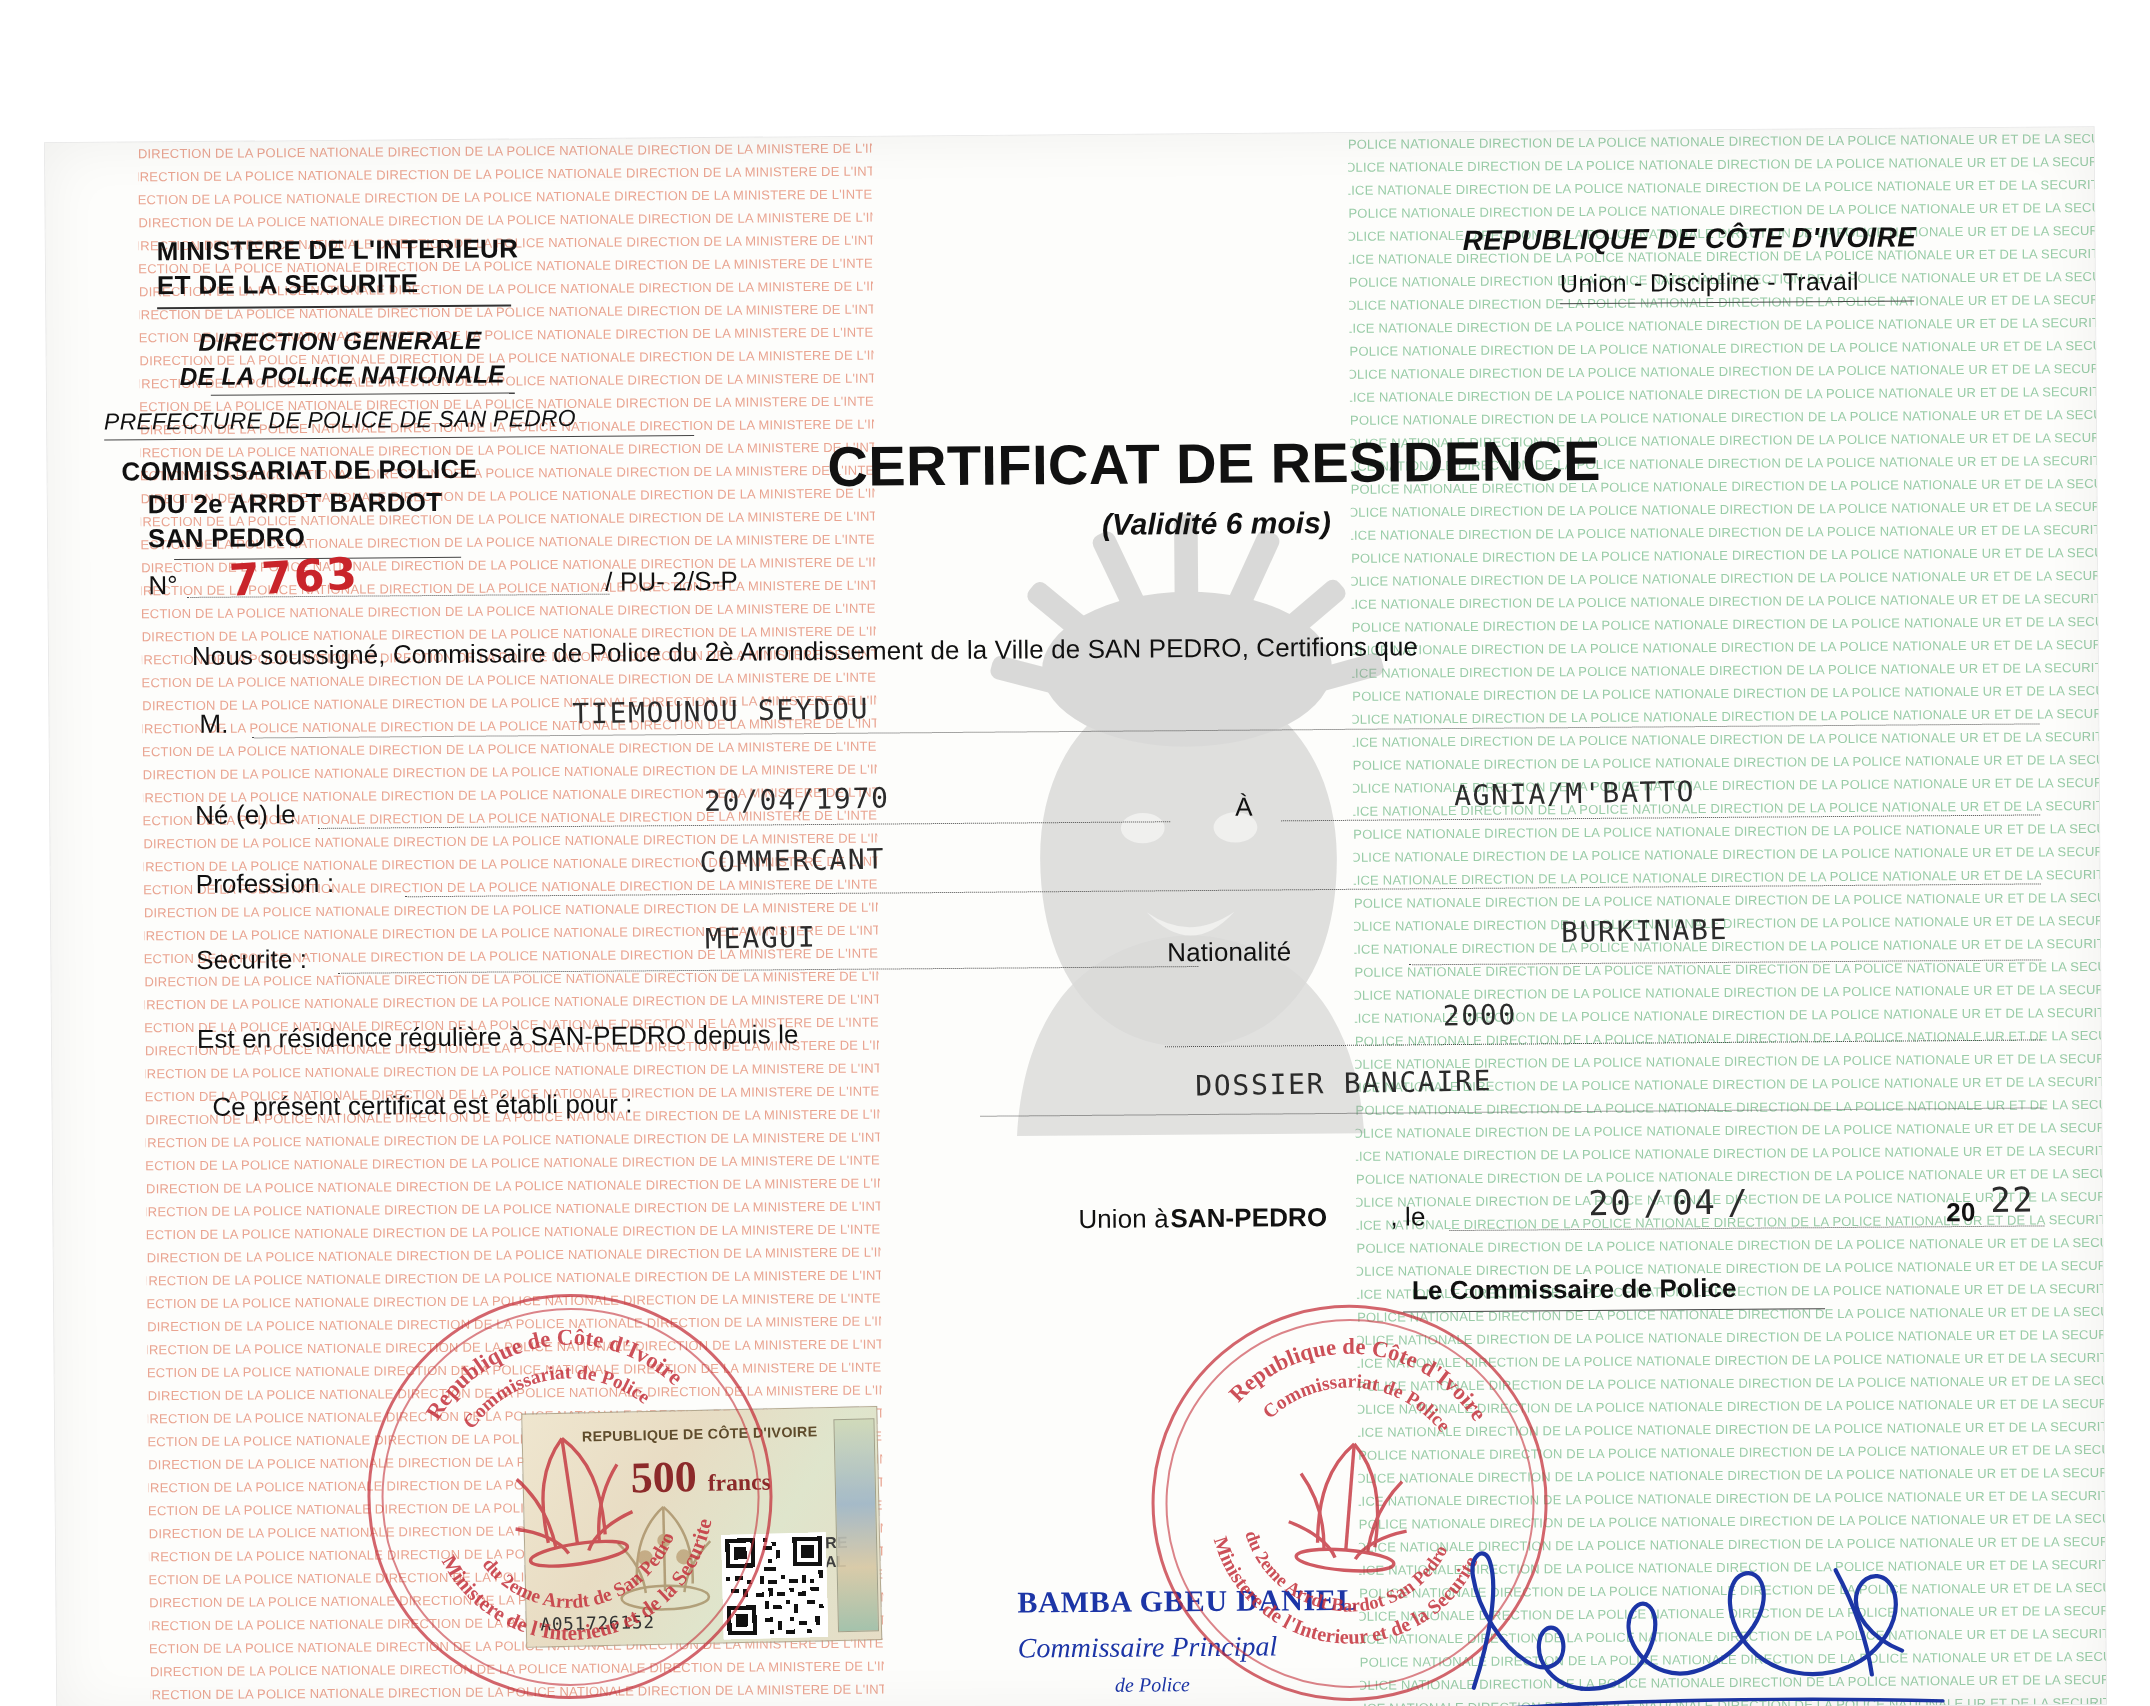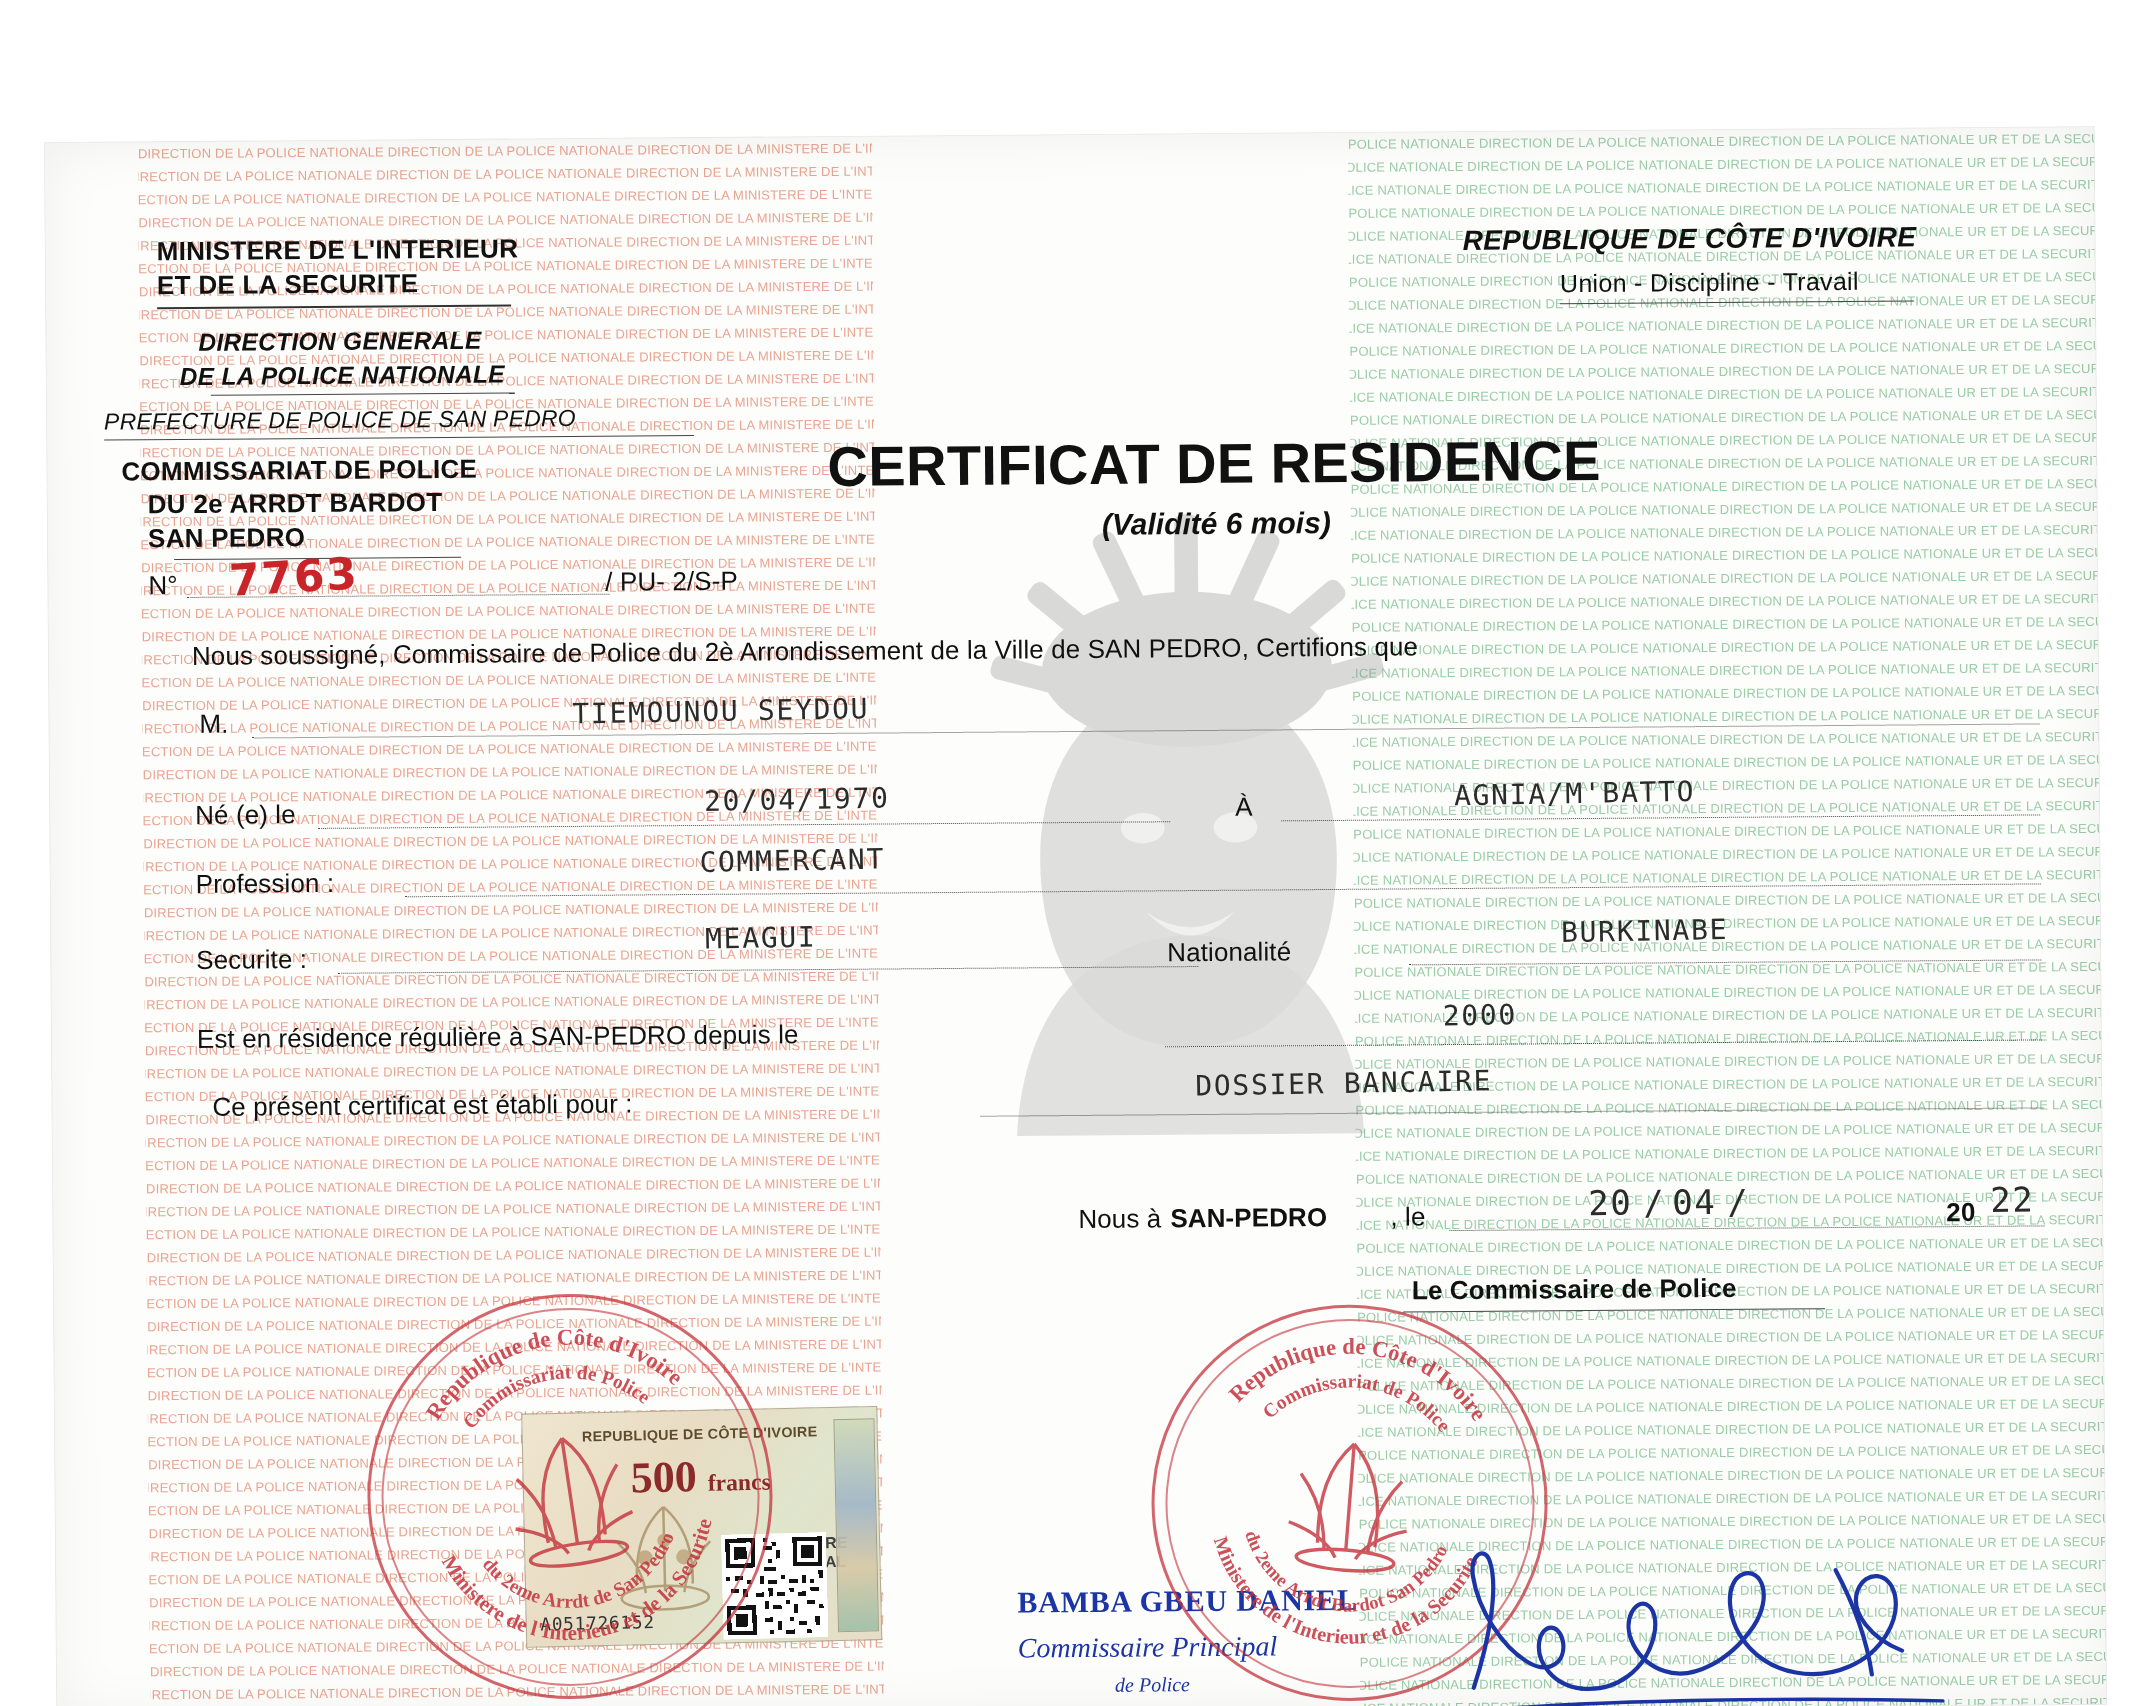--- a/index.html
+++ b/index.html
@@ -544,21 +544,21 @@
       <div class="hand" style="left:1510px; top:784px;">BURKINABE</div>
 
       <div class="t body-txt" style="left:145px; top:882px;">Est en résidence  régulière  à SAN-PEDRO  depuis le</div>
       <div class="dots" style="left:1113px; top:912px; width:877px;"></div>
       <div class="hand" style="left:1391px; top:867px;">2000</div>
 
       <div class="t body-txt" style="left:160px; top:950px;">Ce  présent  certificat  est  établi  pour  :</div>
       <div class="dots" style="left:928px; top:980px; width:1063px;"></div>
       <div class="hand" style="left:1143px; top:934px;">DOSSIER   BANCAIRE</div>
 
-      <div class="t body-txt" style="left:1025px; top:1069px; font-weight:normal;">Nous à</div>
+      <div class="t body-txt" style="left:1025px; top:1069px; font-weight:normal;">Union à</div>
       <div class="t body-txt" style="left:1117px; top:1069px; font-weight:bold;">SAN-PEDRO</div>
       <div class="t body-txt" style="left:1337px; top:1069px; font-weight:normal;">, le</div>
       <div class="dots" style="left:1396px; top:1098px; width:595px;"></div>
       <div class="hand" style="left:1535px; top:1052px; font-size:34px;">20</div>
       <div class="hand" style="left:1590px; top:1052px; font-size:34px;">/</div>
       <div class="hand" style="left:1619px; top:1052px; font-size:34px;">04</div>
       <div class="hand" style="left:1674px; top:1052px; font-size:34px;">/</div>
       <div class="t body-txt" style="left:1893px; top:1069px; font-weight:bold;">20</div>
       <div class="hand" style="left:1937px; top:1052px; font-size:34px;">22</div>
 

